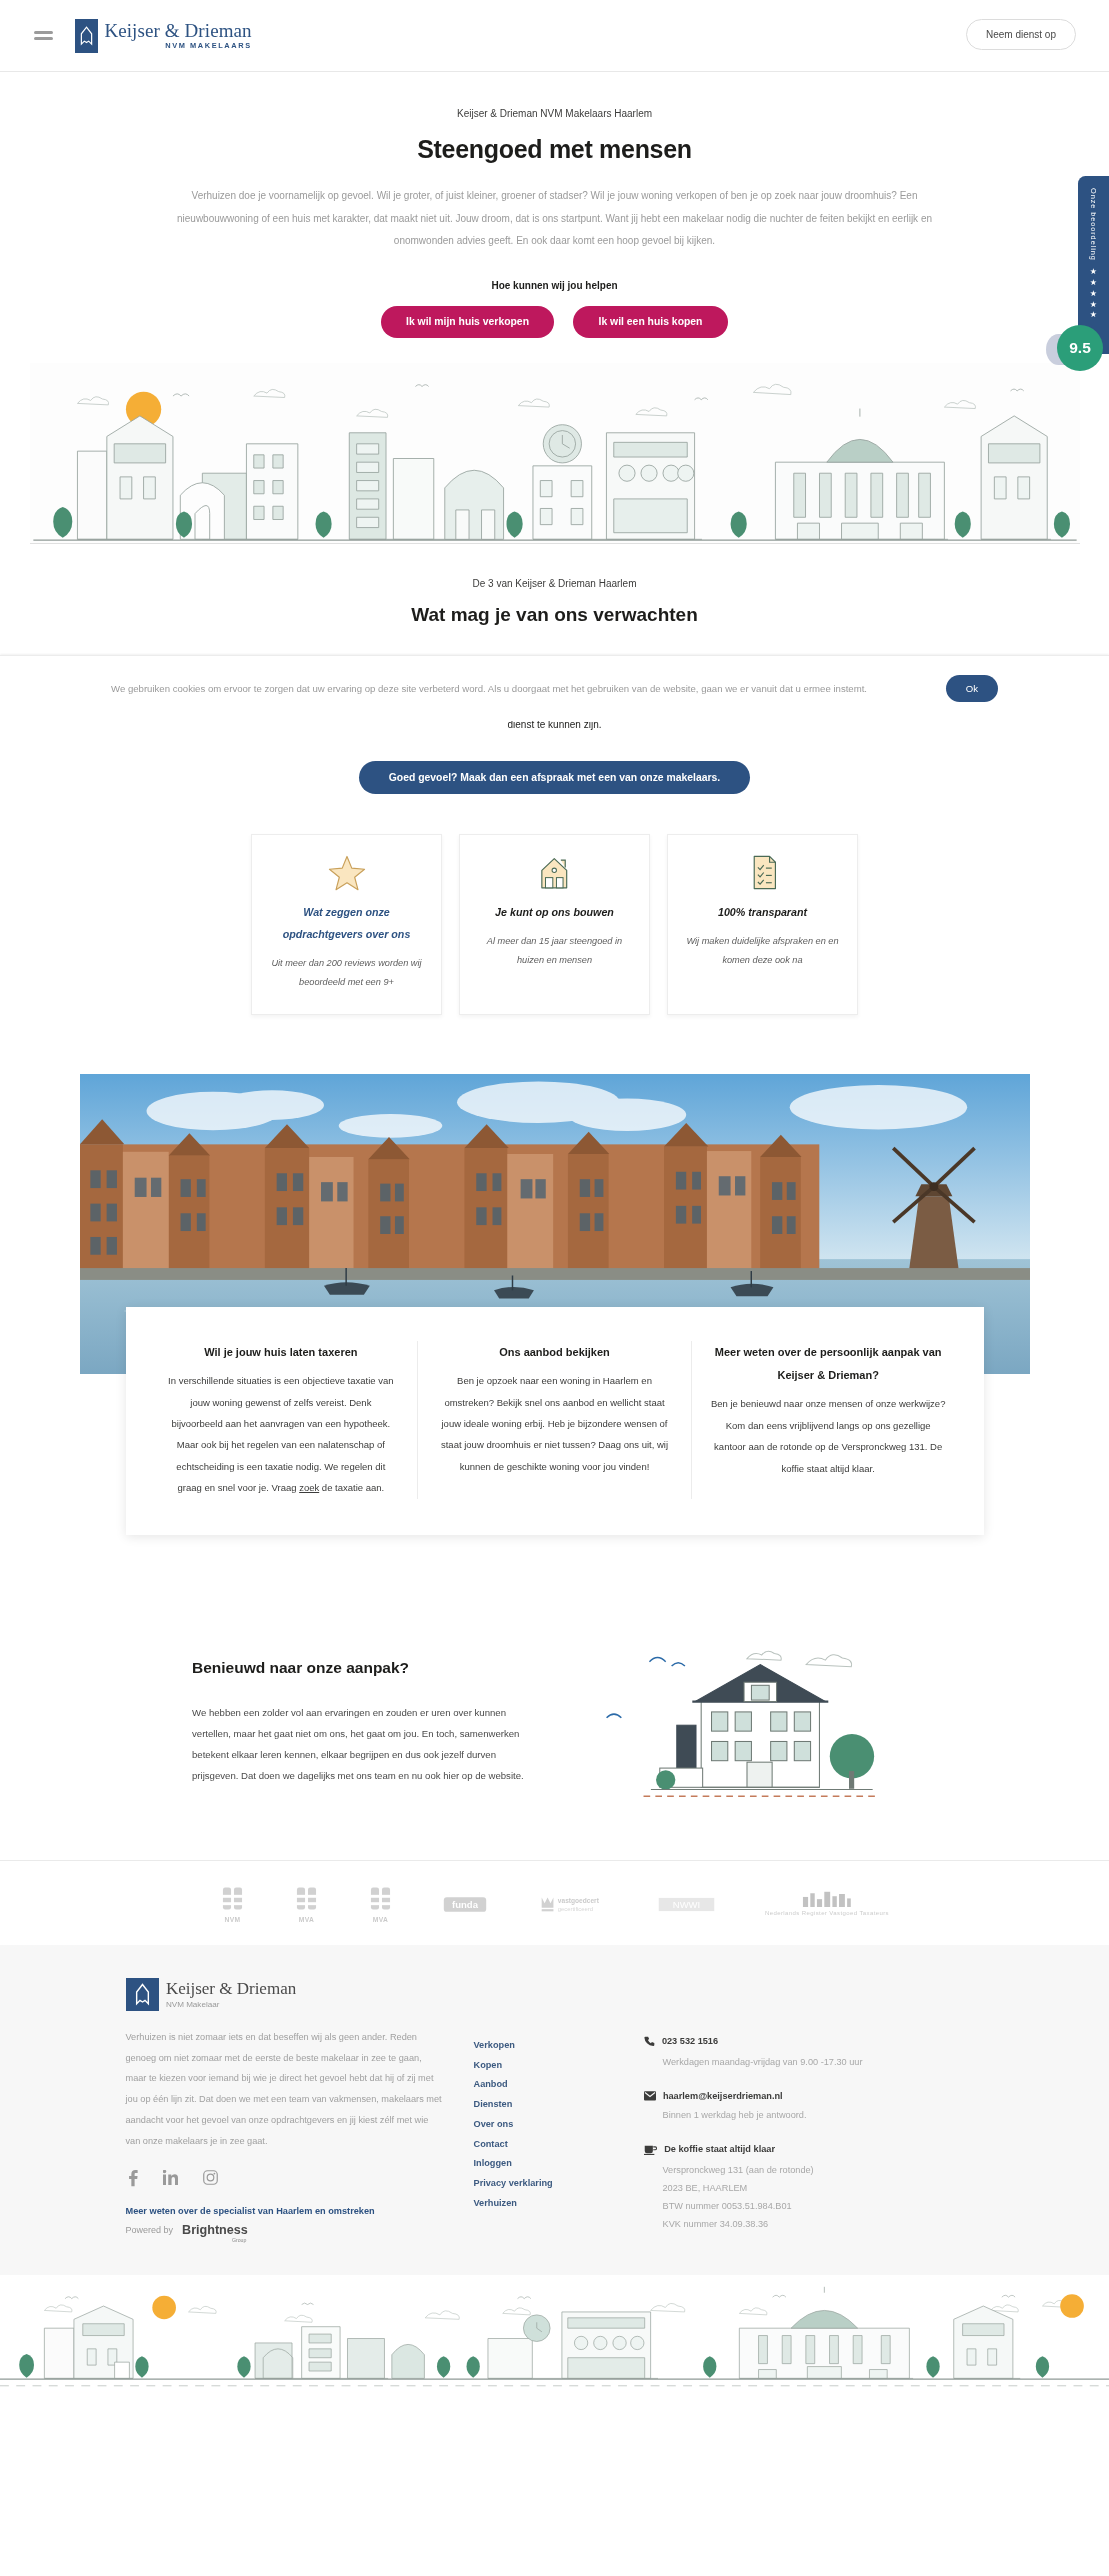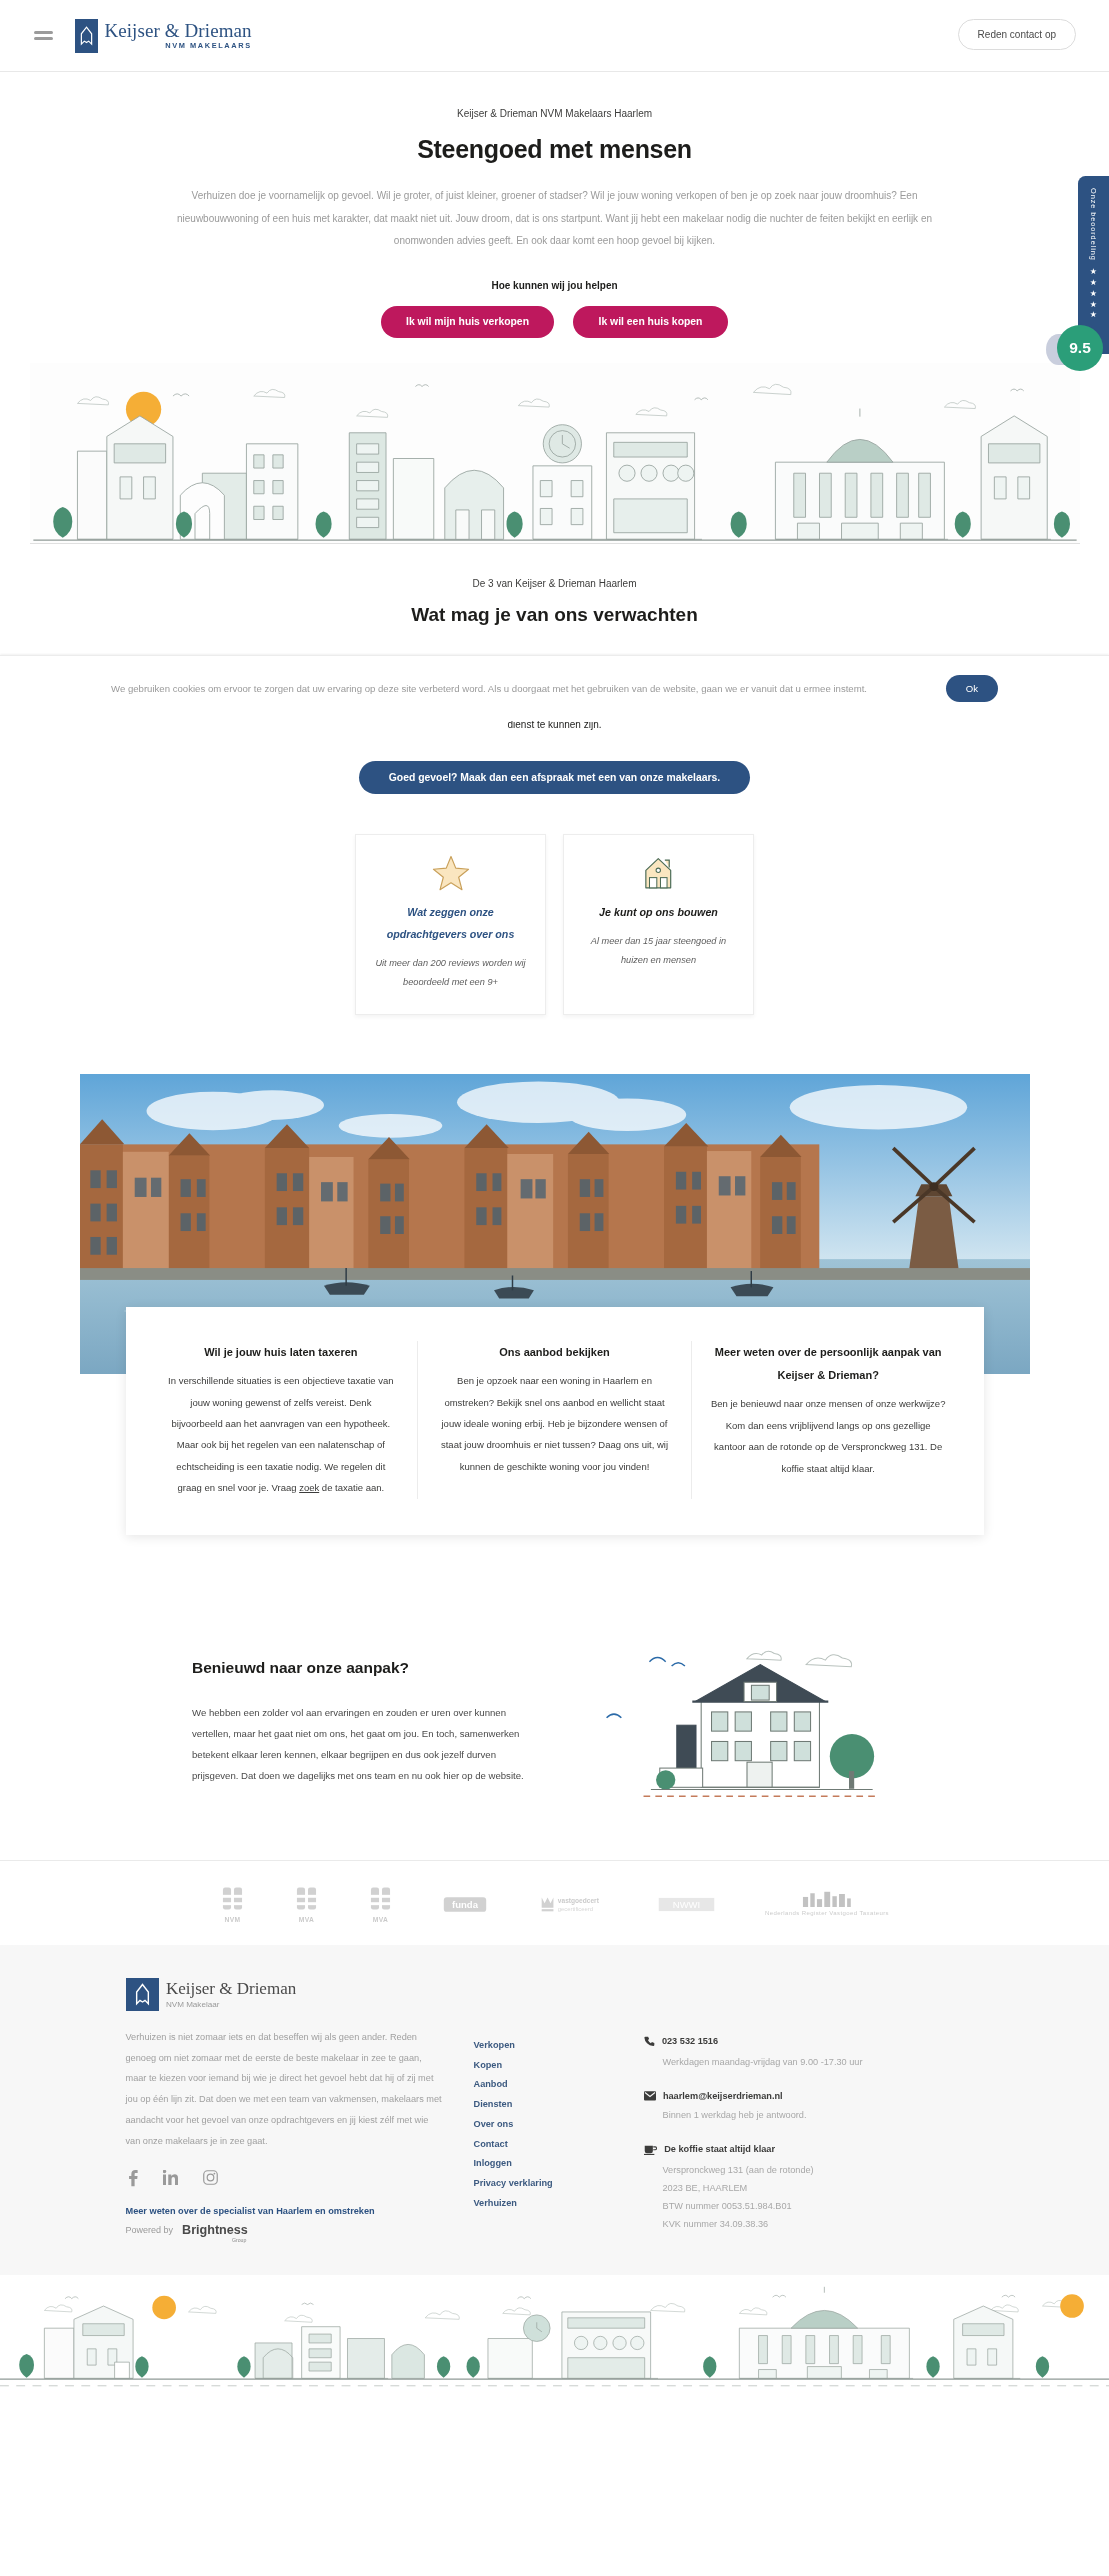--- a/index.html
+++ b/index.html
@@ -245,21 +245,21 @@
       <div class="logo-mark">
         <svg width="15" height="22" viewBox="0 0 20 30">
             <path d="M10 3 L17 12 L17 26 L13 22 L10 24 L7 22 L3 26 L3 12 Z" fill="none" stroke="#fff" stroke-width="1.6"></path>
           </svg>
       </div>
       <div class="logo-text">
         <div class="logo-name">Keijser &amp; Drieman</div>
         <div class="logo-sub">NVM MAKELAARS</div>
       </div>
     </div>
-    <button class="contact-btn">Reden contact op</button>
+    <button class="contact-btn">Neem dienst op</button>
   </div>
 
   <div class="hero">
     <div class="hero-eyebrow">Keijser &amp; Drieman NVM Makelaars Haarlem</div>
     <h1 class="hero-title">Steengoed met mensen</h1>
     <p class="hero-paragraph">Verhuizen doe je voornamelijk op gevoel. Wil je groter, of juist kleiner, groener of stadser? Wil je jouw woning verkopen of ben je op zoek naar jouw droomhuis? Een nieuwbouwwoning of een huis met karakter, dat maakt niet uit. Jouw droom, dat is ons startpunt. Want jij hebt een makelaar nodig die nuchter de feiten bekijkt en eerlijk en onomwonden advies geeft. En ook daar komt een hoop gevoel bij kijken.</p>
     <div class="hero-help">Hoe kunnen wij jou helpen</div>
     <div class="hero-buttons">
       <button class="btn-primary">Ik wil mijn huis verkopen</button>
       <button class="btn-primary">Ik wil een huis kopen</button>
@@ -391,20 +391,38 @@
           <path d="M34 8 h6 v10" fill="#fae6c0" stroke="#4a6a55" stroke-width="1.6"></path>
           <circle cx="25" cy="22" r="3" fill="#fff" stroke="#4a6a55" stroke-width="1.4"></circle>
           <rect x="13" y="32" width="10" height="14" fill="#fff" stroke="#4a6a55" stroke-width="1.4"></rect>
           <rect x="28" y="32" width="9" height="14" fill="#fff" stroke="#4a6a55" stroke-width="1.4"></rect>
         </svg>
       </div>
       <div class="feature-title dark">Je kunt op ons bouwen</div>
       <div class="feature-text">Al meer dan 15 jaar steengoed in huizen en mensen</div>
     </div>
 
+    <div class="feature-card">
+      <div class="feature-icon">
+        <svg width="38" height="37" viewBox="0 0 52 50">
+          <path d="M14 3 h21 l8 8 v36 h-29 z" fill="#fae6c0" stroke="#4a6a55" stroke-width="1.6" stroke-linejoin="round"></path>
+          <path d="M35 3 v8 h8" fill="none" stroke="#4a6a55" stroke-width="1.6"></path>
+          <g stroke="#4a6a55" stroke-width="1.6" fill="none">
+            <path d="M19 18 l3 3 l5-6"></path>
+              <path d="M30 19 h8"></path>
+            <path d="M19 28 l3 3 l5-6"></path>
+              <path d="M30 29 h8"></path>
+            <path d="M19 38 l3 3 l5-6"></path>
+              <path d="M30 39 h8"></path>
+          </g>
+        </svg>
+      </div>
+      <div class="feature-title dark">100% transparant</div>
+      <div class="feature-text">Wij maken duidelijke afspraken en en komen deze ook na</div>
+    </div>
   </div>
 
   <div class="photo-block">
     <div class="photo">
       <svg viewBox="0 0 1285 405" preserveAspectRatio="none">
         <defs>
           <linearGradient id="sky" x1="0" y1="0" x2="0" y2="1">
             <stop offset="0" stop-color="#5fa5d8"></stop>
               <stop offset="1" stop-color="#cfe4f0"></stop>
           </linearGradient>

